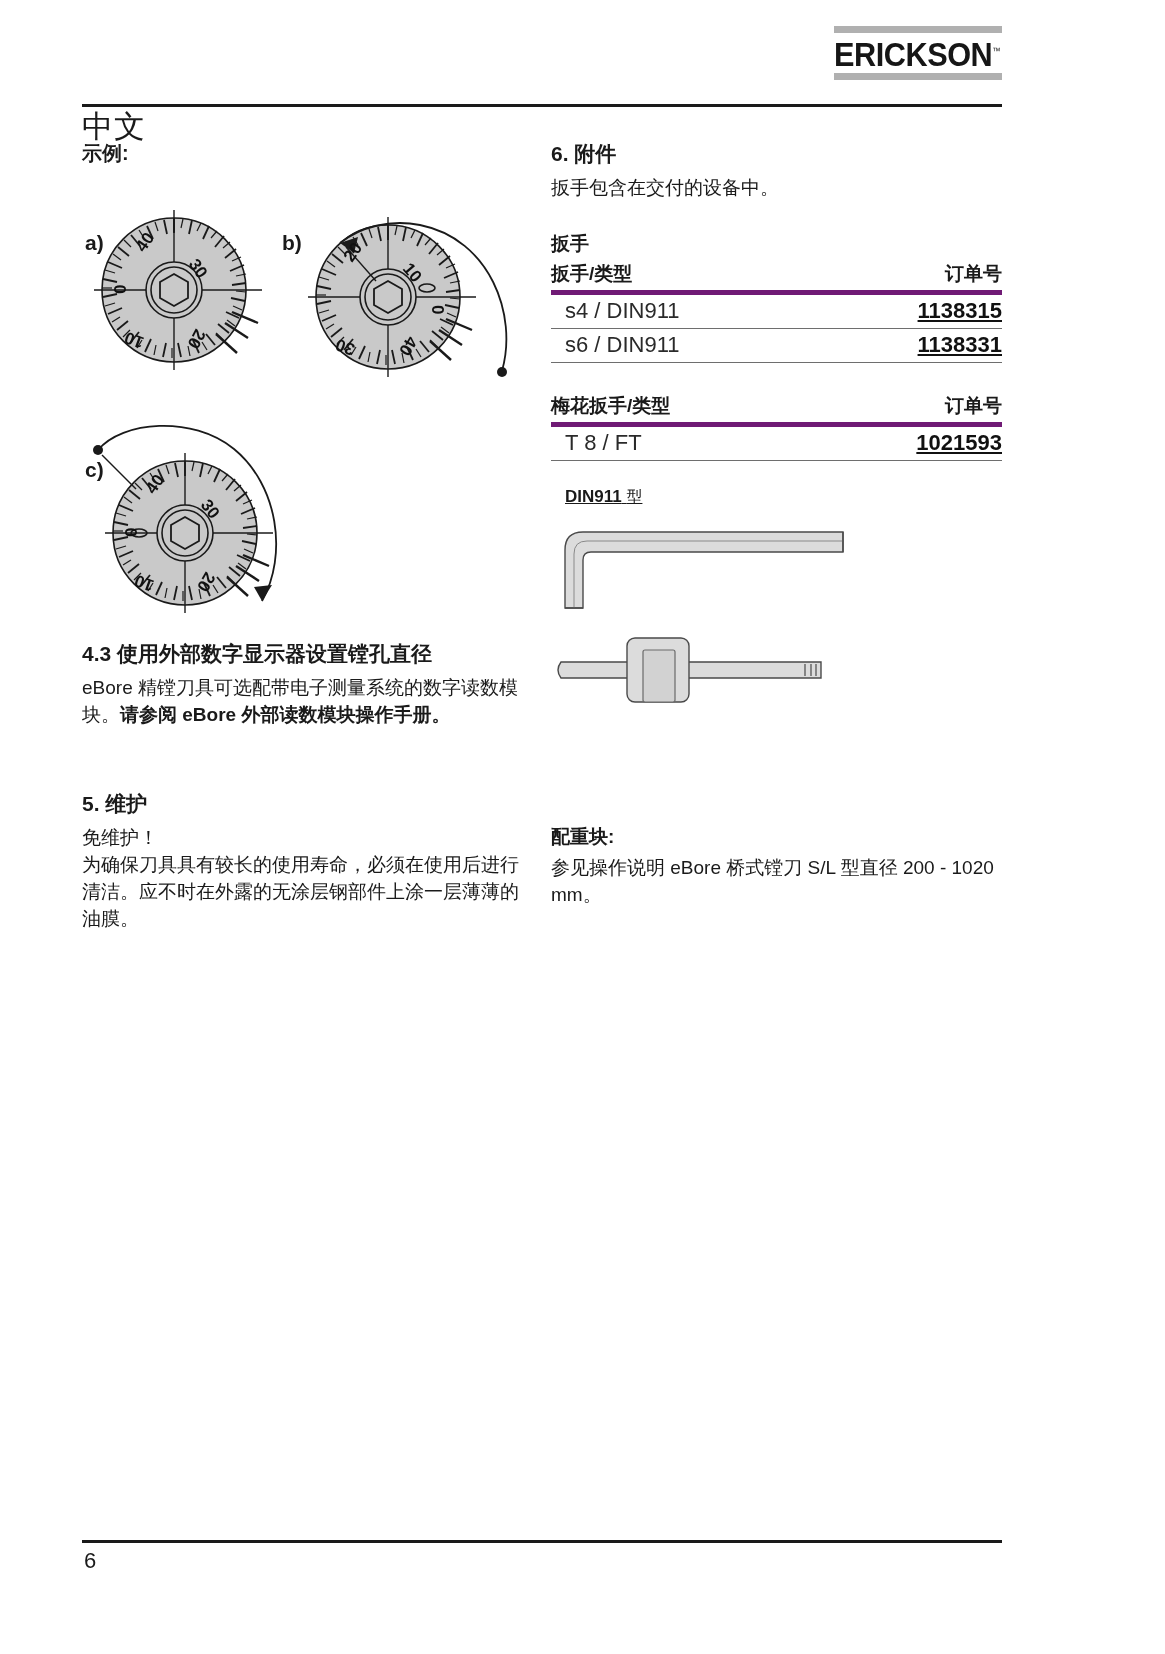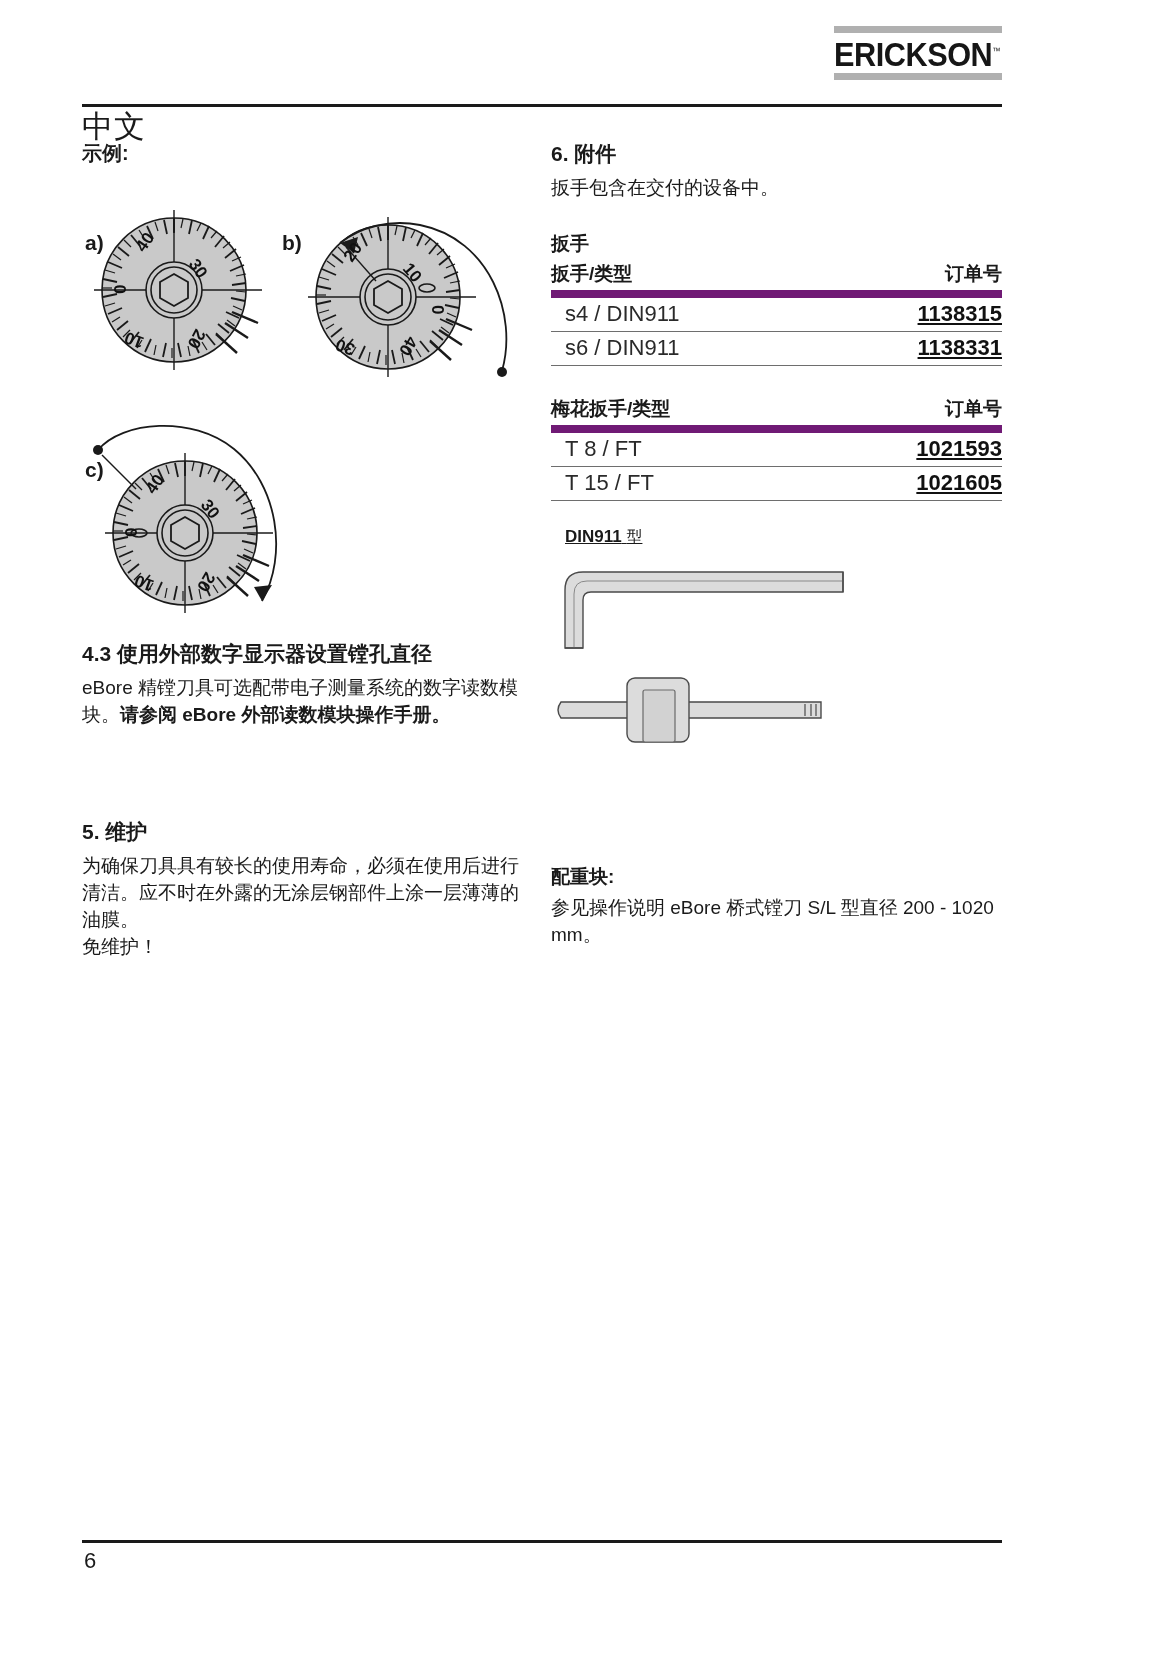--- a/index.html
+++ b/index.html
@@ -134,21 +134,21 @@
     width: 451px;
     border-collapse: collapse;
     font-size: 19px;
     margin-top: 2px;
   }
   .acc-table th {
     text-align: left;
     font-weight: bold;
     font-size: 19px;
     padding: 0 0 3px 0;
-    border-bottom: 8px solid #701a75;
+    border-bottom: 5px solid #701a75;
   }
   .acc-table th.num-col { text-align: right; }
   .acc-table td {
     font-size: 22px;
     padding: 3px 0 4px 0;
     border-bottom: 1.5px solid #6e6e6e;
     color: #2a2a2a;
   }
   .acc-table td.name-col { padding-left: 14px; }
   .acc-table td.num-col {
@@ -458,24 +458,24 @@
         </g>
       </svg>
     </div>
   </div>
 
   <div style="margin-top:22px;">
     <h2 class="sec-title">4.3 使用外部数字显示器设置镗孔直径</h2>
     <p class="body-text"><span>eBore 精镗刀具可选配带电子测量系统的数字读数模块。</span><span class="bold-run">请参阅 eBore 外部读数模块操作手册。</span></p>
   </div>
 
-  <div style="margin-top:90px;">
+  <div style="margin-top:62px;">
     <h2 class="sec-title">5. 维护</h2>
+    <p class="body-text">免维护！</p>
     <p class="body-text">为确保刀具具有较长的使用寿命，必须在使用后进行清洁。应不时在外露的无涂层钢部件上涂一层薄薄的油膜。</p>
-    <p class="body-text">免维护！</p>
   </div>
 </div>
 
 <div class="col-right">
 
   <h2 class="sec-title">6. 附件</h2>
   <p class="body-text">扳手包含在交付的设备中。</p>
 
   <h3 class="sub-title" style="margin-top:30px;">扳手</h3>
 
@@ -505,24 +505,20 @@
       <tr>
         <th>梅花扳手/类型</th>
         <th class="num-col">订单号</th>
       </tr>
     </thead>
     <tbody>
       <tr>
         <td class="name-col">T 8 / FT</td>
         <td class="num-col">1021593</td>
       </tr>
-      <tr>
-        <td class="name-col">T 15 / FT</td>
-        <td class="num-col">1021605</td>
-      </tr>
     </tbody>
   </table>
 
   <div class="wrench-cap"><span>DIN911</span> <span class="type-word">型</span></div>
 
   <svg class="wrench-svg" width="330" height="118" viewBox="0 0 330 118">
 
     <path d="M 10 100 L 10 42 Q 10 24 28 24 L 288 24 L 288 44 L 36 44 Q 28 44 28 52 L 28 100 Z" fill="#dcdcdc" stroke="#4a4a4a" stroke-width="1.4"></path>
     <path d="M 19 100 L 19 46 Q 19 33 32 33 L 288 33" fill="none" stroke="#8a8a8a" stroke-width="1"></path>
     <line x1="288" y1="24" x2="288" y2="44" stroke="#4a4a4a" stroke-width="1.4"></line>

